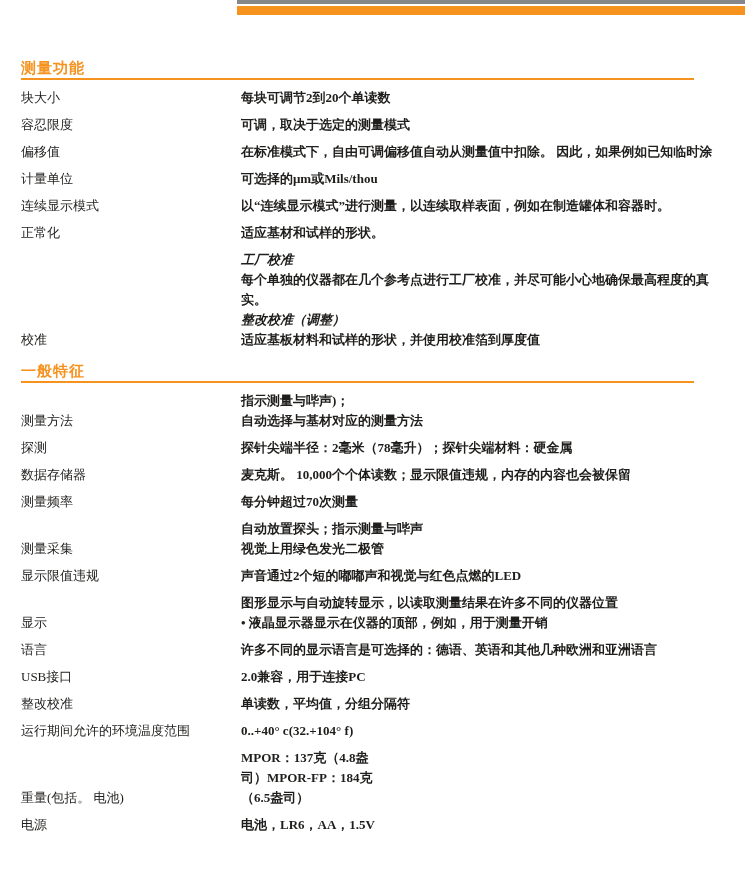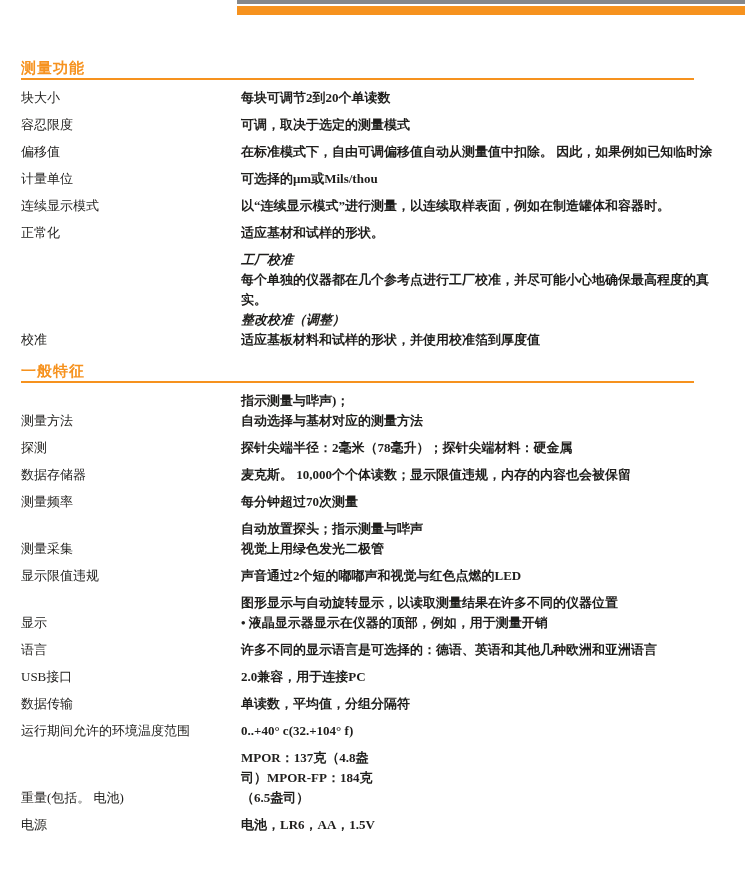--- a/index.html
+++ b/index.html
@@ -181,21 +181,21 @@
           <div class="line">许多不同的显示语言是可选择的：德语、英语和其他几种欧洲和亚洲语言</div>
         </div>
       </div>
       <div class="row">
         <div class="label">USB接口</div>
         <div class="value">
           <div class="line">2.0兼容，用于连接PC</div>
         </div>
       </div>
       <div class="row">
-        <div class="label">数据传输</div>
+        <div class="label">整改校准</div>
         <div class="value">
           <div class="line">单读数，平均值，分组分隔符</div>
         </div>
       </div>
       <div class="row">
         <div class="label">运行期间允许的环境温度范围</div>
         <div class="value">
           <div class="line">0..+40° c(32.+104° f)</div>
         </div>
       </div>

